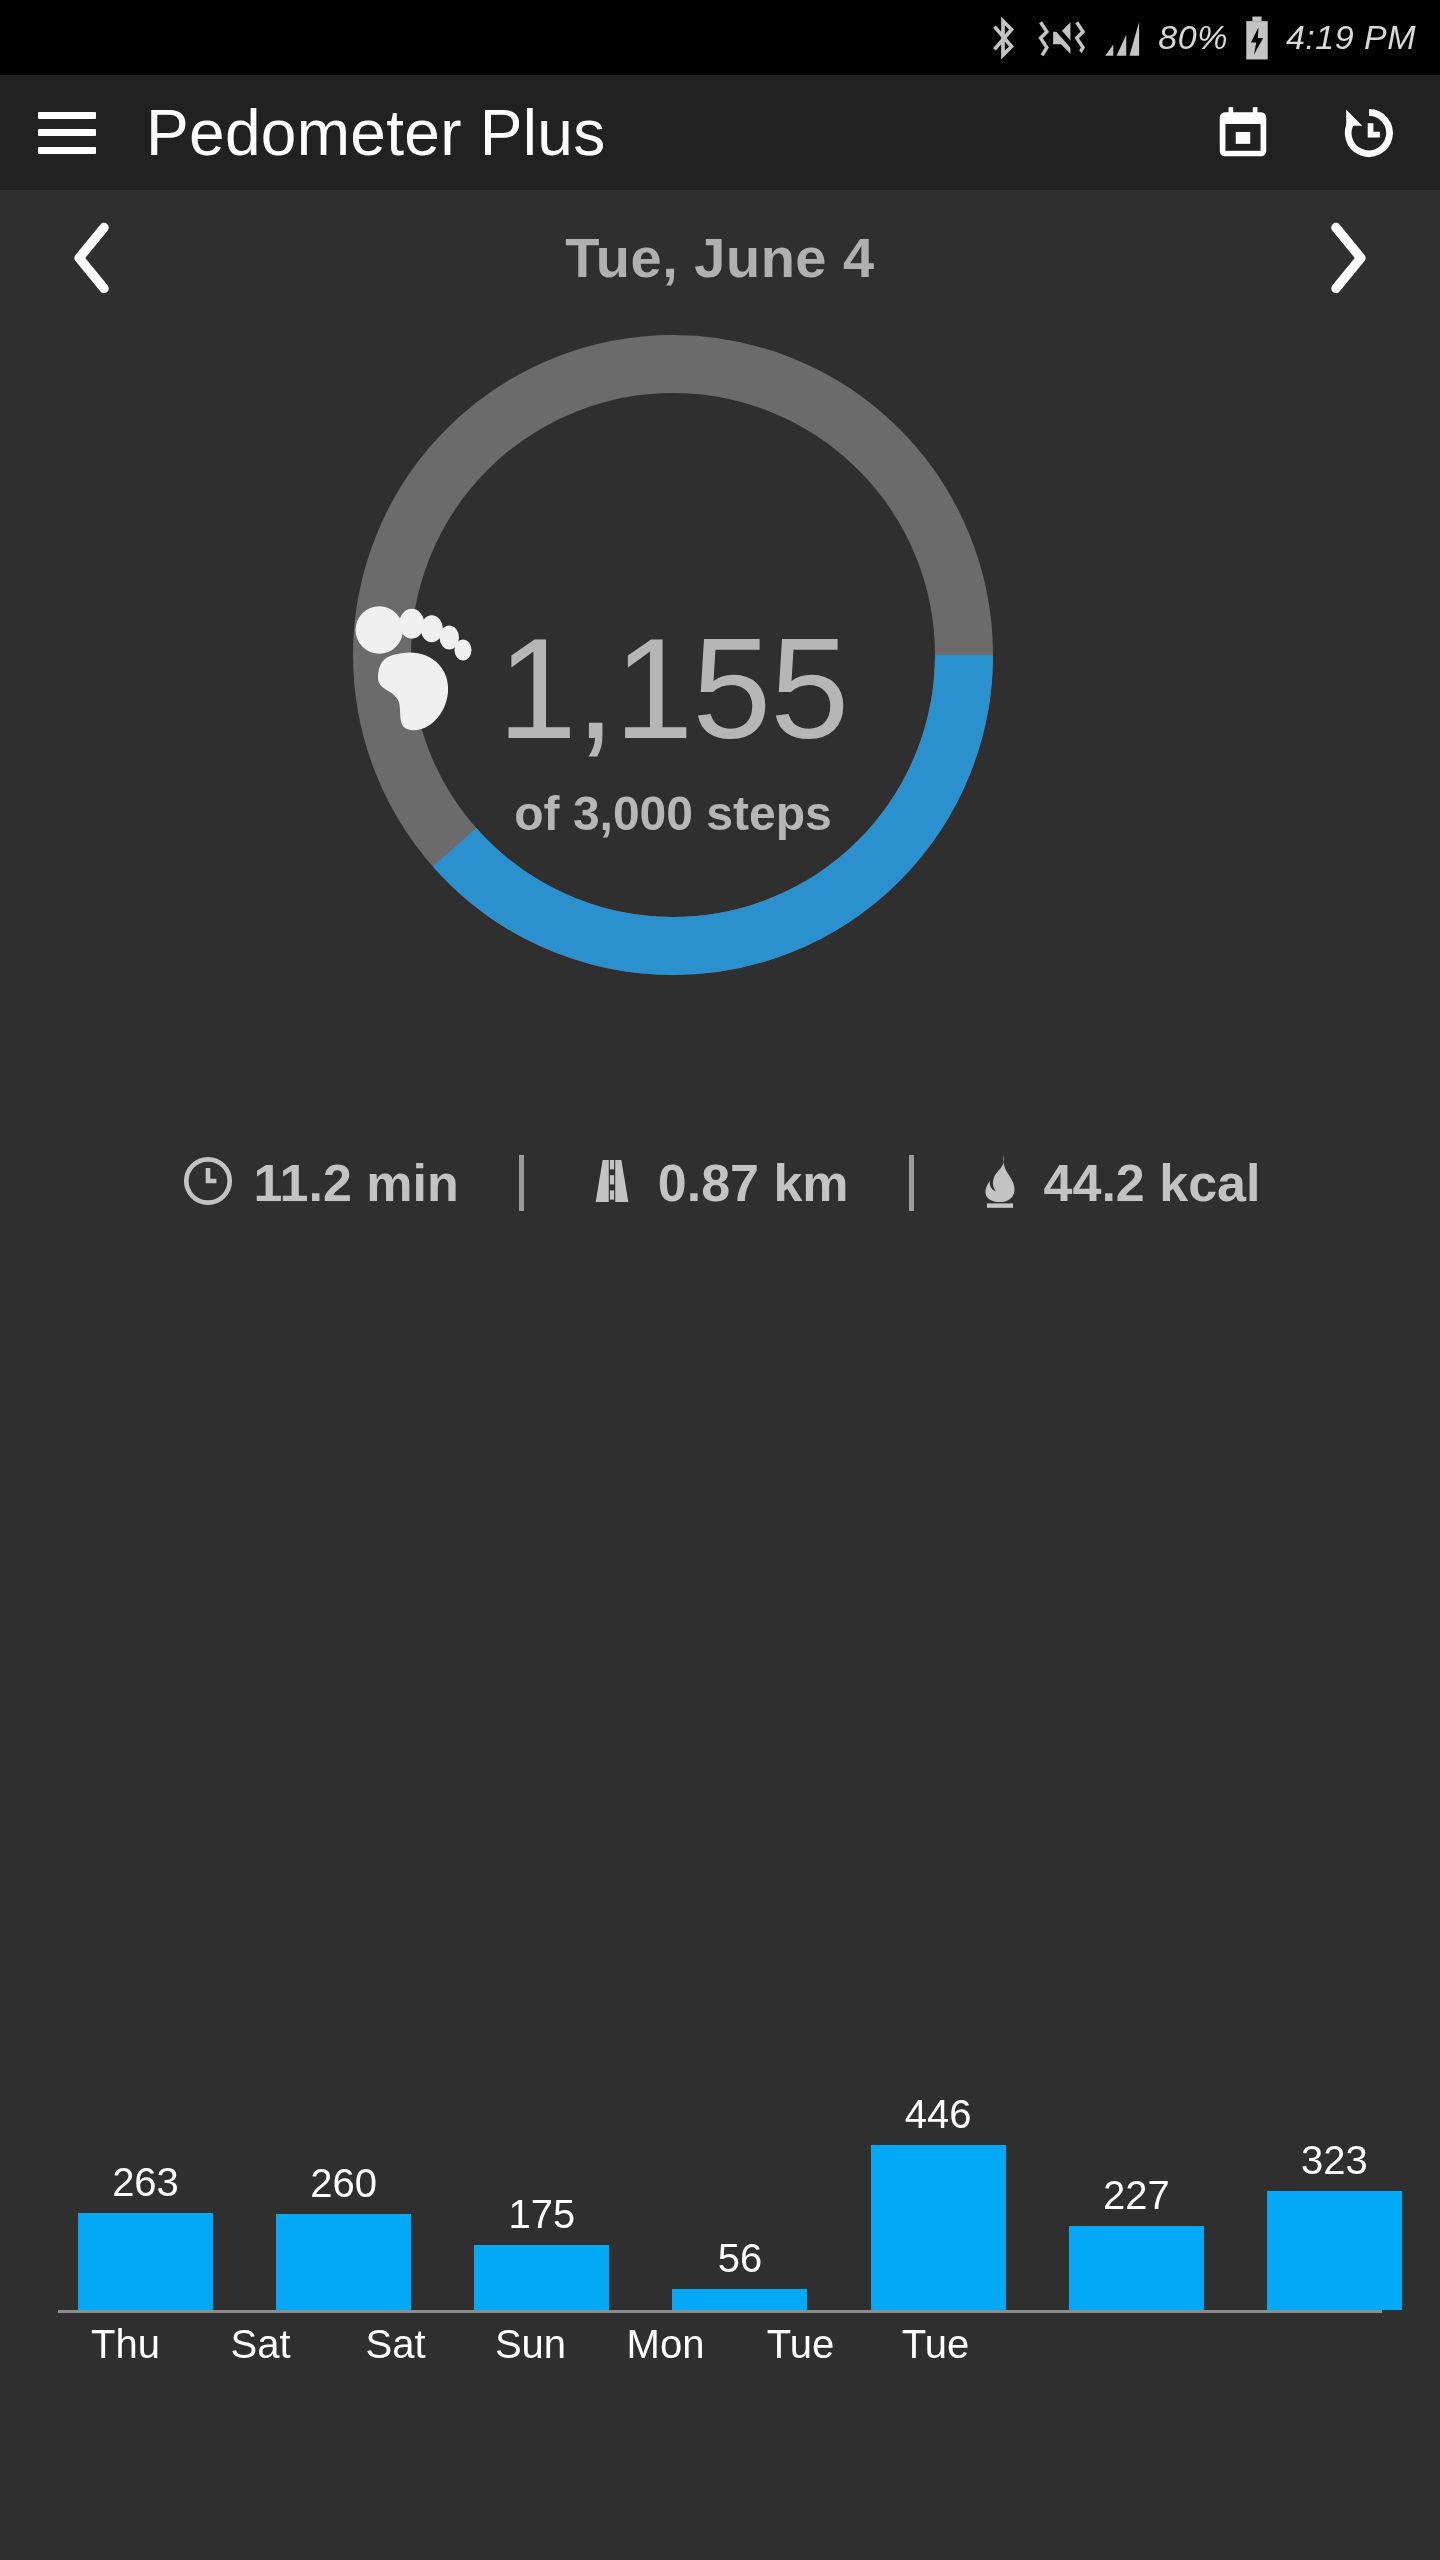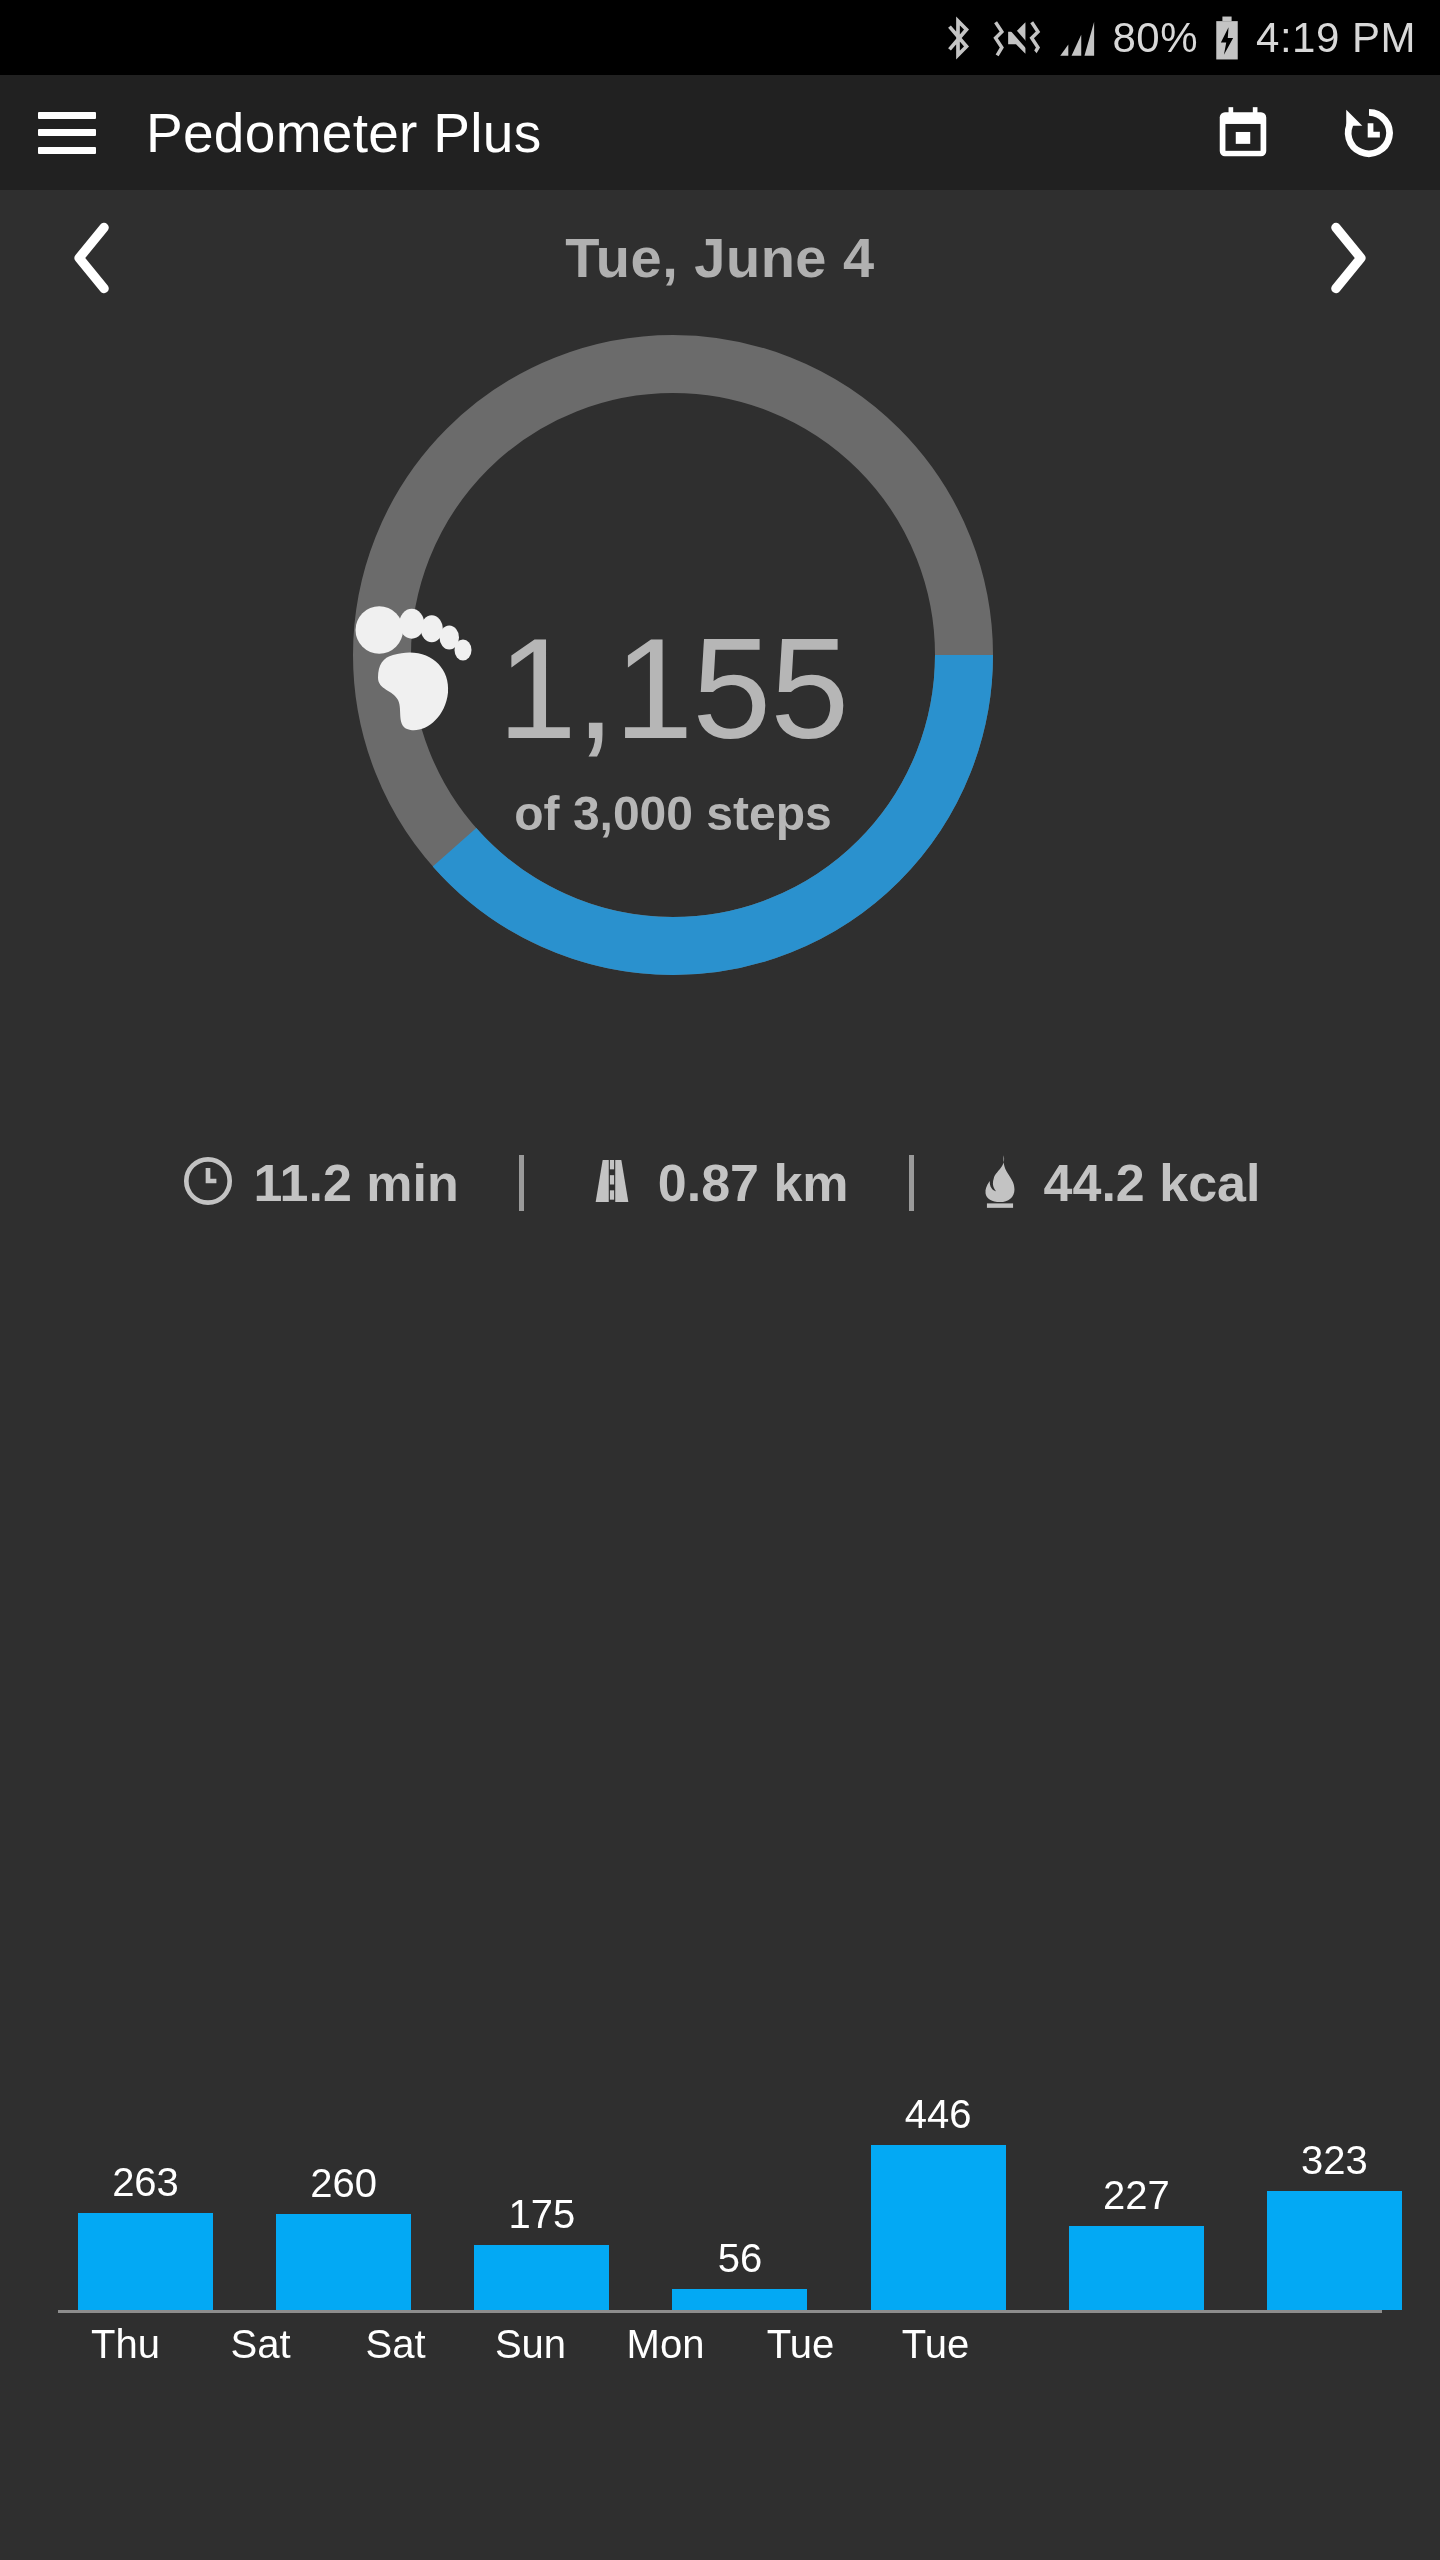--- a/index.html
+++ b/index.html
@@ -11,33 +11,33 @@
   }
 
   
   .statusbar{
     height:75px; background:#000;
     display:flex; align-items:center; justify-content:flex-end;
     padding-right:24px; gap:14px;
   }
   .statusbar .sicon{ display:flex; align-items:center; }
   .statusbar .stext{
-    color:#d8d8d8; font-size:42px; letter-spacing:.5px; font-weight:400;
+    color:#d8d8d8; font-size:34px; letter-spacing:.5px; font-weight:400;font-style:italic;
   }
 
   
   .appbar{
     height:115px; background:#212121;
     display:flex; align-items:center; padding:0 38px;
   }
   .hamburger{ width:58px; height:42px; display:flex; flex-direction:column;
     justify-content:space-between; cursor:pointer; }
   .hamburger span{ display:block; height:7px; background:#fff; border-radius:1px; }
   .apptitle{
-    color:#fff; font-size:55px; font-weight:400; margin-left:50px; letter-spacing:.3px;
+    color:#fff; font-size:64px; font-weight:400; margin-left:50px; letter-spacing:.3px;
     white-space:nowrap;
   }
   .appbar-actions{ margin-left:auto; display:flex; align-items:center; gap:60px; }
   .appbar-actions .act{ width:66px; height:66px; display:flex; align-items:center; justify-content:center; cursor:pointer; }
 
   
   .datenav{
     height:135px; display:flex; align-items:center; justify-content:space-between;
     padding:0 58px;
   }

